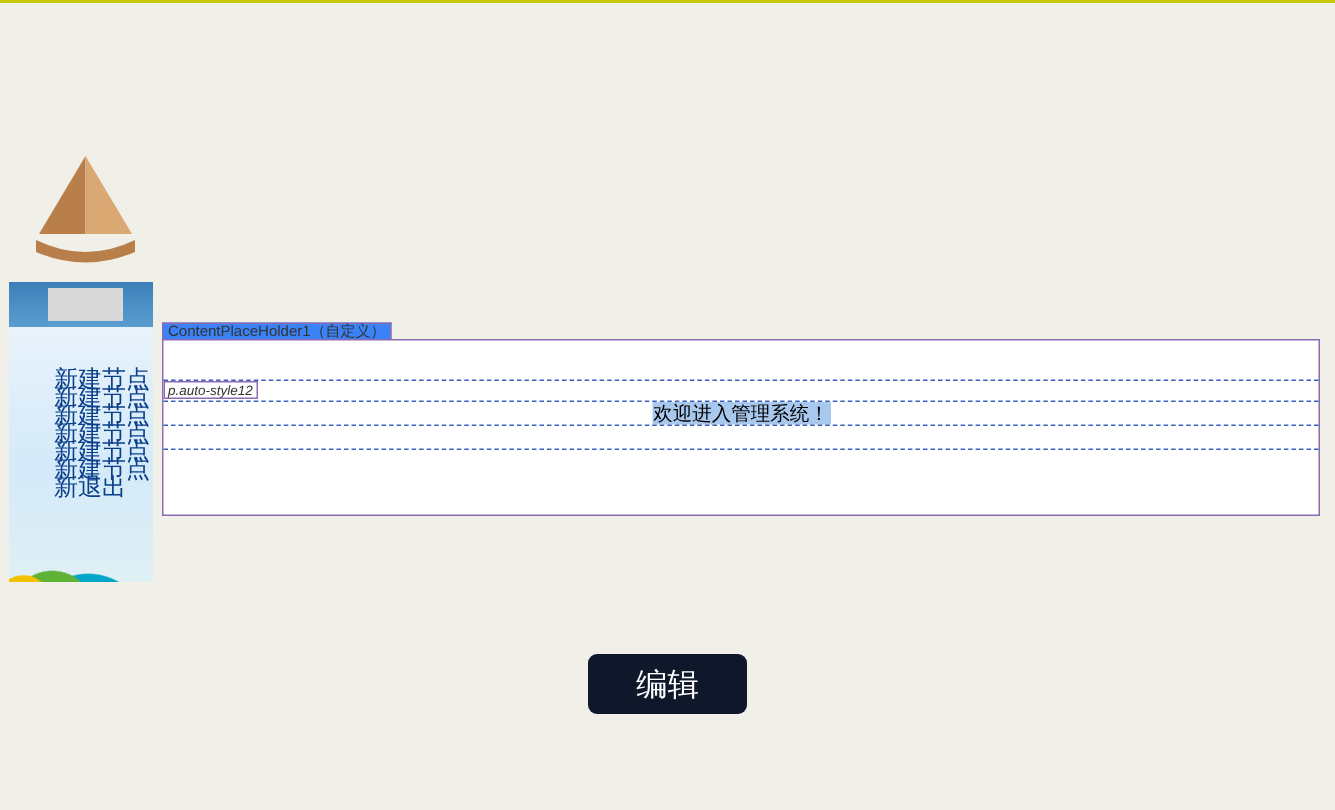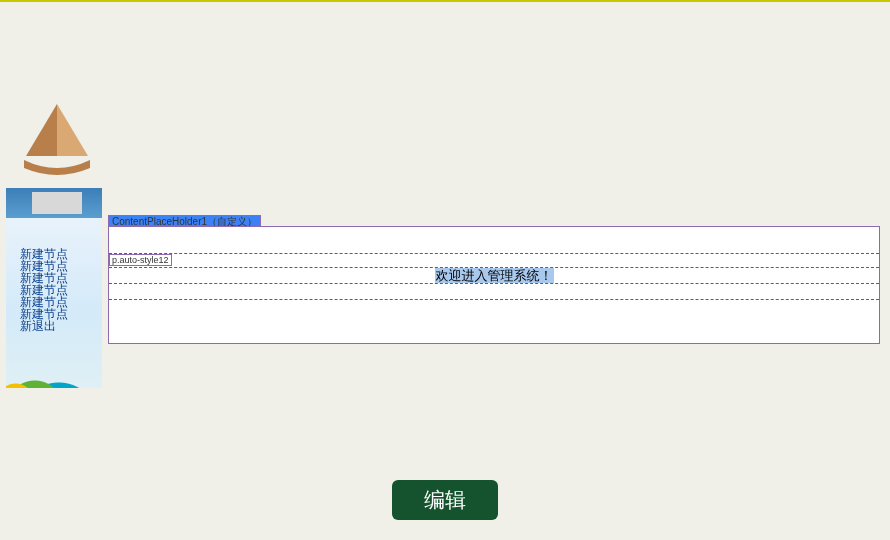--- a/index.html
+++ b/index.html
@@ -75,22 +75,23 @@
   .sidebar-flare {
     position:absolute; left:0; bottom:0; width:96px; height:70px;
     background:
       radial-gradient(circle at 10% 120%, #f2c200 0 18px, transparent 19px),
       radial-gradient(circle at 30% 130%, #5fb236 0 28px, transparent 29px),
       radial-gradient(circle at 55% 150%, #00a5c8 0 40px, transparent 41px);
   }
   .sidebar-links {
     position: relative;
     padding: 30px 0 0 14px;
-    font-size: 12px;
+    font-size: 16px;
     line-height: 12px;
+    margin-left: 16px;
   }
   .sidebar-links a {
     display: block;
     color: #0a3f8a;
     text-decoration: none;
   }
   
   .design-outer {
     position: absolute;
     left: 108px; top: 224px;
@@ -118,20 +119,21 @@
   .design-tag2 {
     position:absolute;
     left:0px; top:27px;
     font-size: 9px;
     color:#333;
     background:#fff;
     border:1px solid #8d6bb3;
     padding:0 2px;
     line-height:10px;
     z-index:2;
+    font-style:italic;
   }
   .dash-row {
     position:absolute;
     left:0; width:100%;
     border-top:1px dashed #3a5fbf;
   }
   .dr1{top:40px;}
   .dr2{top:56px;}
   .dr3{top:72px;}
   .welcome {
@@ -145,26 +147,25 @@
     background:#a9c8ee;
     padding:0 1px;
   }
   
   .edit-btn {
     position: absolute;
     left: 392px; top: 434px;
     width: 106px; height: 40px;
     border: none;
     border-radius: 6px;
-    background: #14532d;
+    background: #0f172a;
     color: #ffffff;
     font-size: 21px;
     font-family: "Microsoft YaHei", Arial, sans-serif;
     cursor: pointer;
-    margin-top: 44px;
   }
 </style>
 </head>
 <body>
 
 <div class="page">
 
   <div class="logo">
     <svg viewBox="0 0 78 78" width="78" height="78">
       <path d="M39 6 L39 58 L8 58 Z" fill="#b97f4a"></path>

